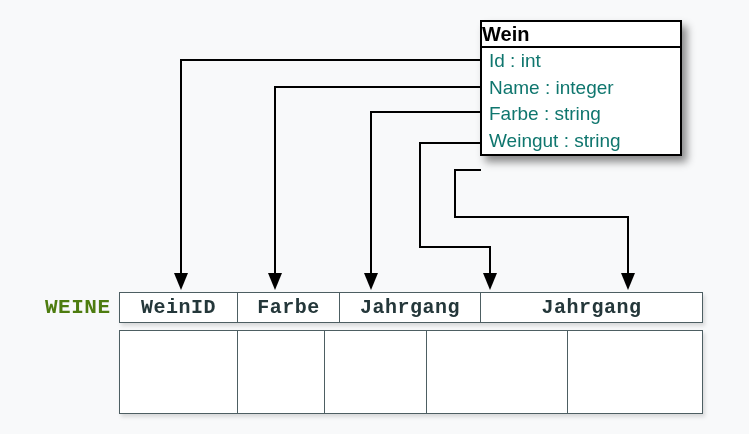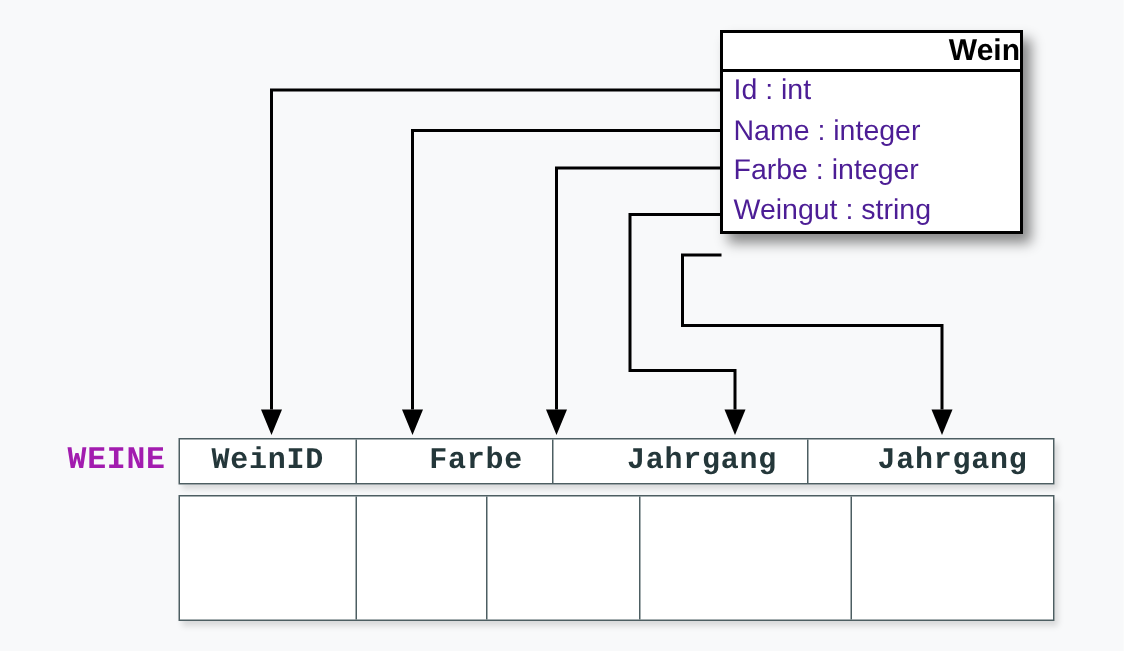--- a/index.html
+++ b/index.html
@@ -10,45 +10,45 @@
   }
   .connector-layer{position:absolute;left:0;top:0;width:749px;height:434px;z-index:1;}
 
   
   .uml-box{
     position:absolute;left:480px;top:20px;width:202px;z-index:2;
     background:#ffffff;border:2px solid #000;box-sizing:border-box;
     box-shadow:5px 6px 8px rgba(0,0,0,0.45);
   }
   .uml-title{
-    height:24px;line-height:24px;text-align:right;
+    height:24px;line-height:24px;text-align:left;
     font-size:20px;font-weight:bold;color:#000;
     border-bottom:2px solid #000;
   }
   .uml-attr{
     height:26.5px;line-height:26.5px;
-    font-size:19px;color:#4c1d95;
+    font-size:19px;color:#0f766e;
     padding-left:7px;white-space:nowrap;
   }
 
   
   .tbl-label{
     position:absolute;left:45px;top:292px;height:31px;line-height:31px;z-index:2;
     font-family:"Liberation Mono",monospace;font-weight:bold;font-size:21px;
-    color:#a21caf;letter-spacing:0.5px;
+    color:#4d7c0f;letter-spacing:0.5px;
   }
 
   
   .tbl-row{
     position:absolute;left:119px;width:584px;z-index:2;
     display:flex;background:#fff;box-sizing:border-box;
     border:1.5px solid #4d5e62;
     box-shadow:2px 3px 4px rgba(0,0,0,0.13);
   }
-  .tbl-header{top:292px;height:31px;gap:29px;}
+  .tbl-header{top:292px;height:31px;}
   .tbl-body{top:330px;height:84px;}
   .cell{
     box-sizing:border-box;border-right:1.5px solid #4d5e62;
     display:flex;align-items:center;justify-content:center;
     font-family:"Liberation Mono",monospace;font-weight:bold;font-size:20px;
     color:#24373a;letter-spacing:0.5px;overflow:hidden;
   }
   .cell:last-child{border-right:none;flex:1;}
   .c0{width:118px}.c1{width:87px}.c2{width:102px}.c3{width:141px}
 </style>
@@ -68,21 +68,21 @@
       <polygon points="490,290 483,273 497,273" fill="#000000"></polygon>
       <polyline points="481,170 455,170 455,217 628,217 628,273" fill="none" stroke="#000000" stroke-width="2"></polyline>
       <polygon points="628,290 621,273 635,273" fill="#000000"></polygon>
     </svg>
 
   <div class="uml-box">
     <div class="uml-title">Wein</div>
     <div>
       <div class="uml-attr">Id : int</div>
       <div class="uml-attr">Name : integer</div>
-      <div class="uml-attr">Farbe : integer</div>
+      <div class="uml-attr">Farbe : string</div>
       <div class="uml-attr">Weingut : string</div>
     </div>
   </div>
 
   <div class="tbl-label">WEINE</div>
 
   <div class="tbl-row tbl-header">
     <div class="cell c0">WeinID</div>
     <div class="cell c2">Farbe</div>
     <div class="cell c3">Jahrgang</div>

